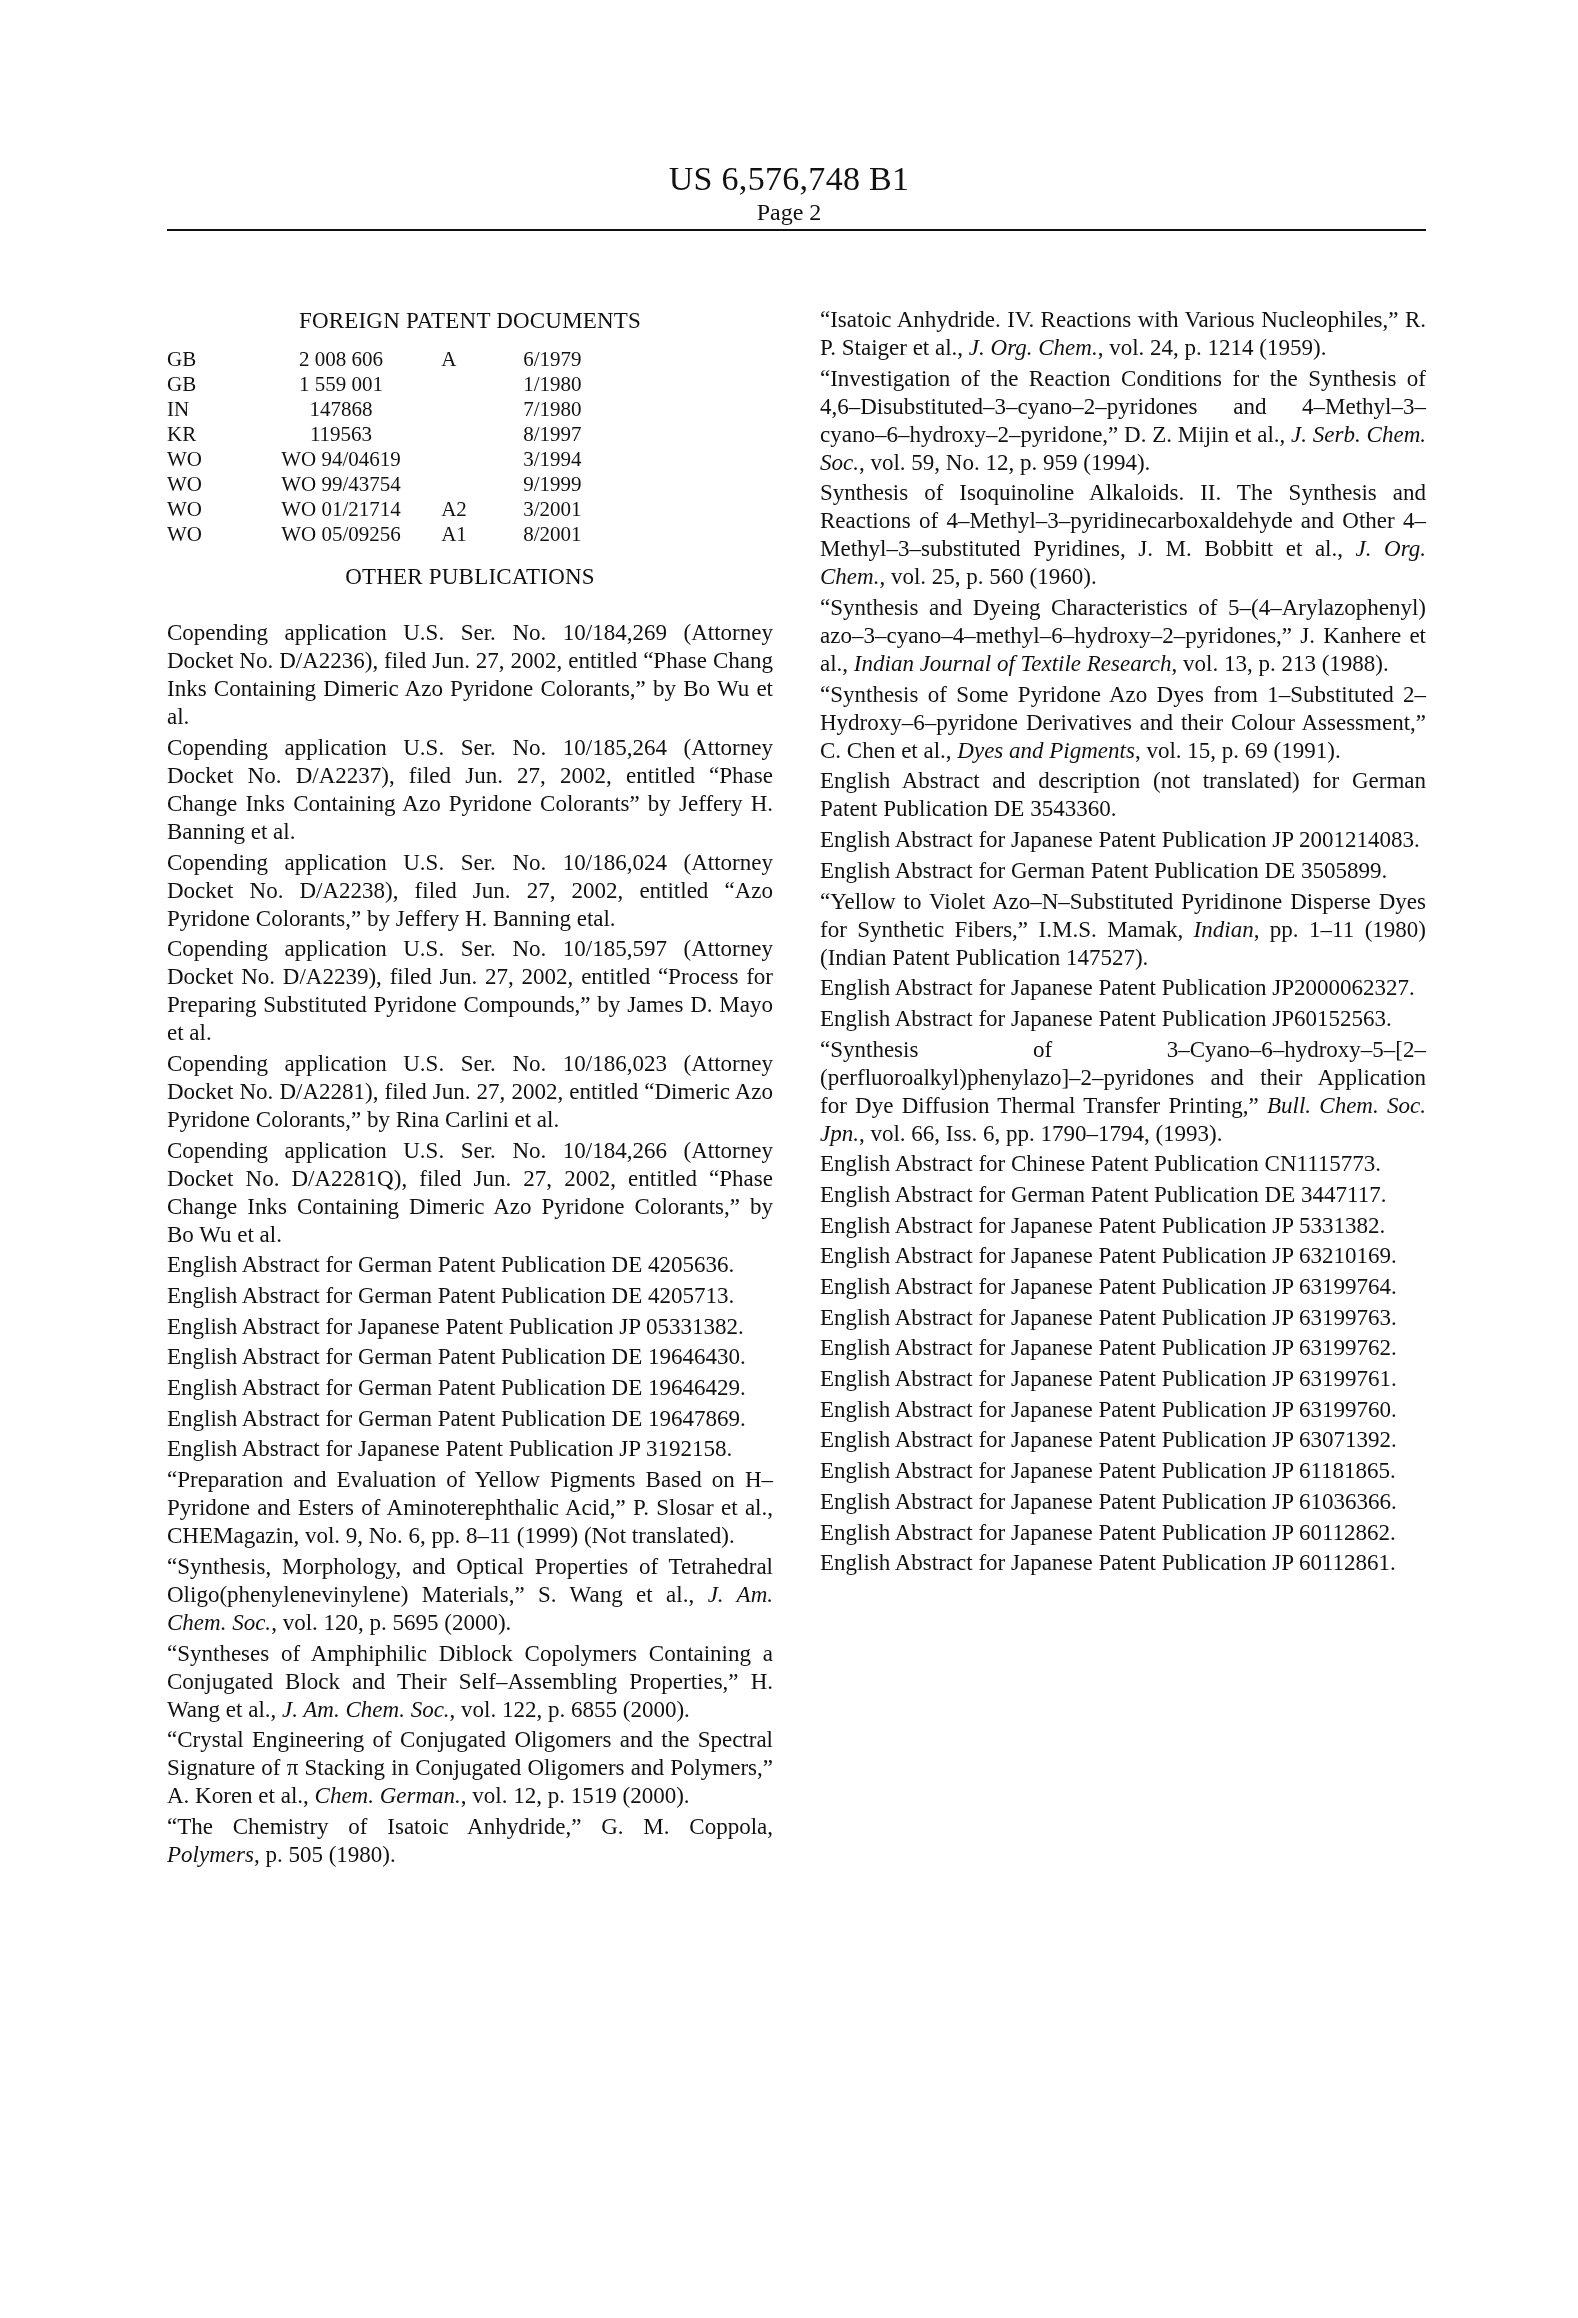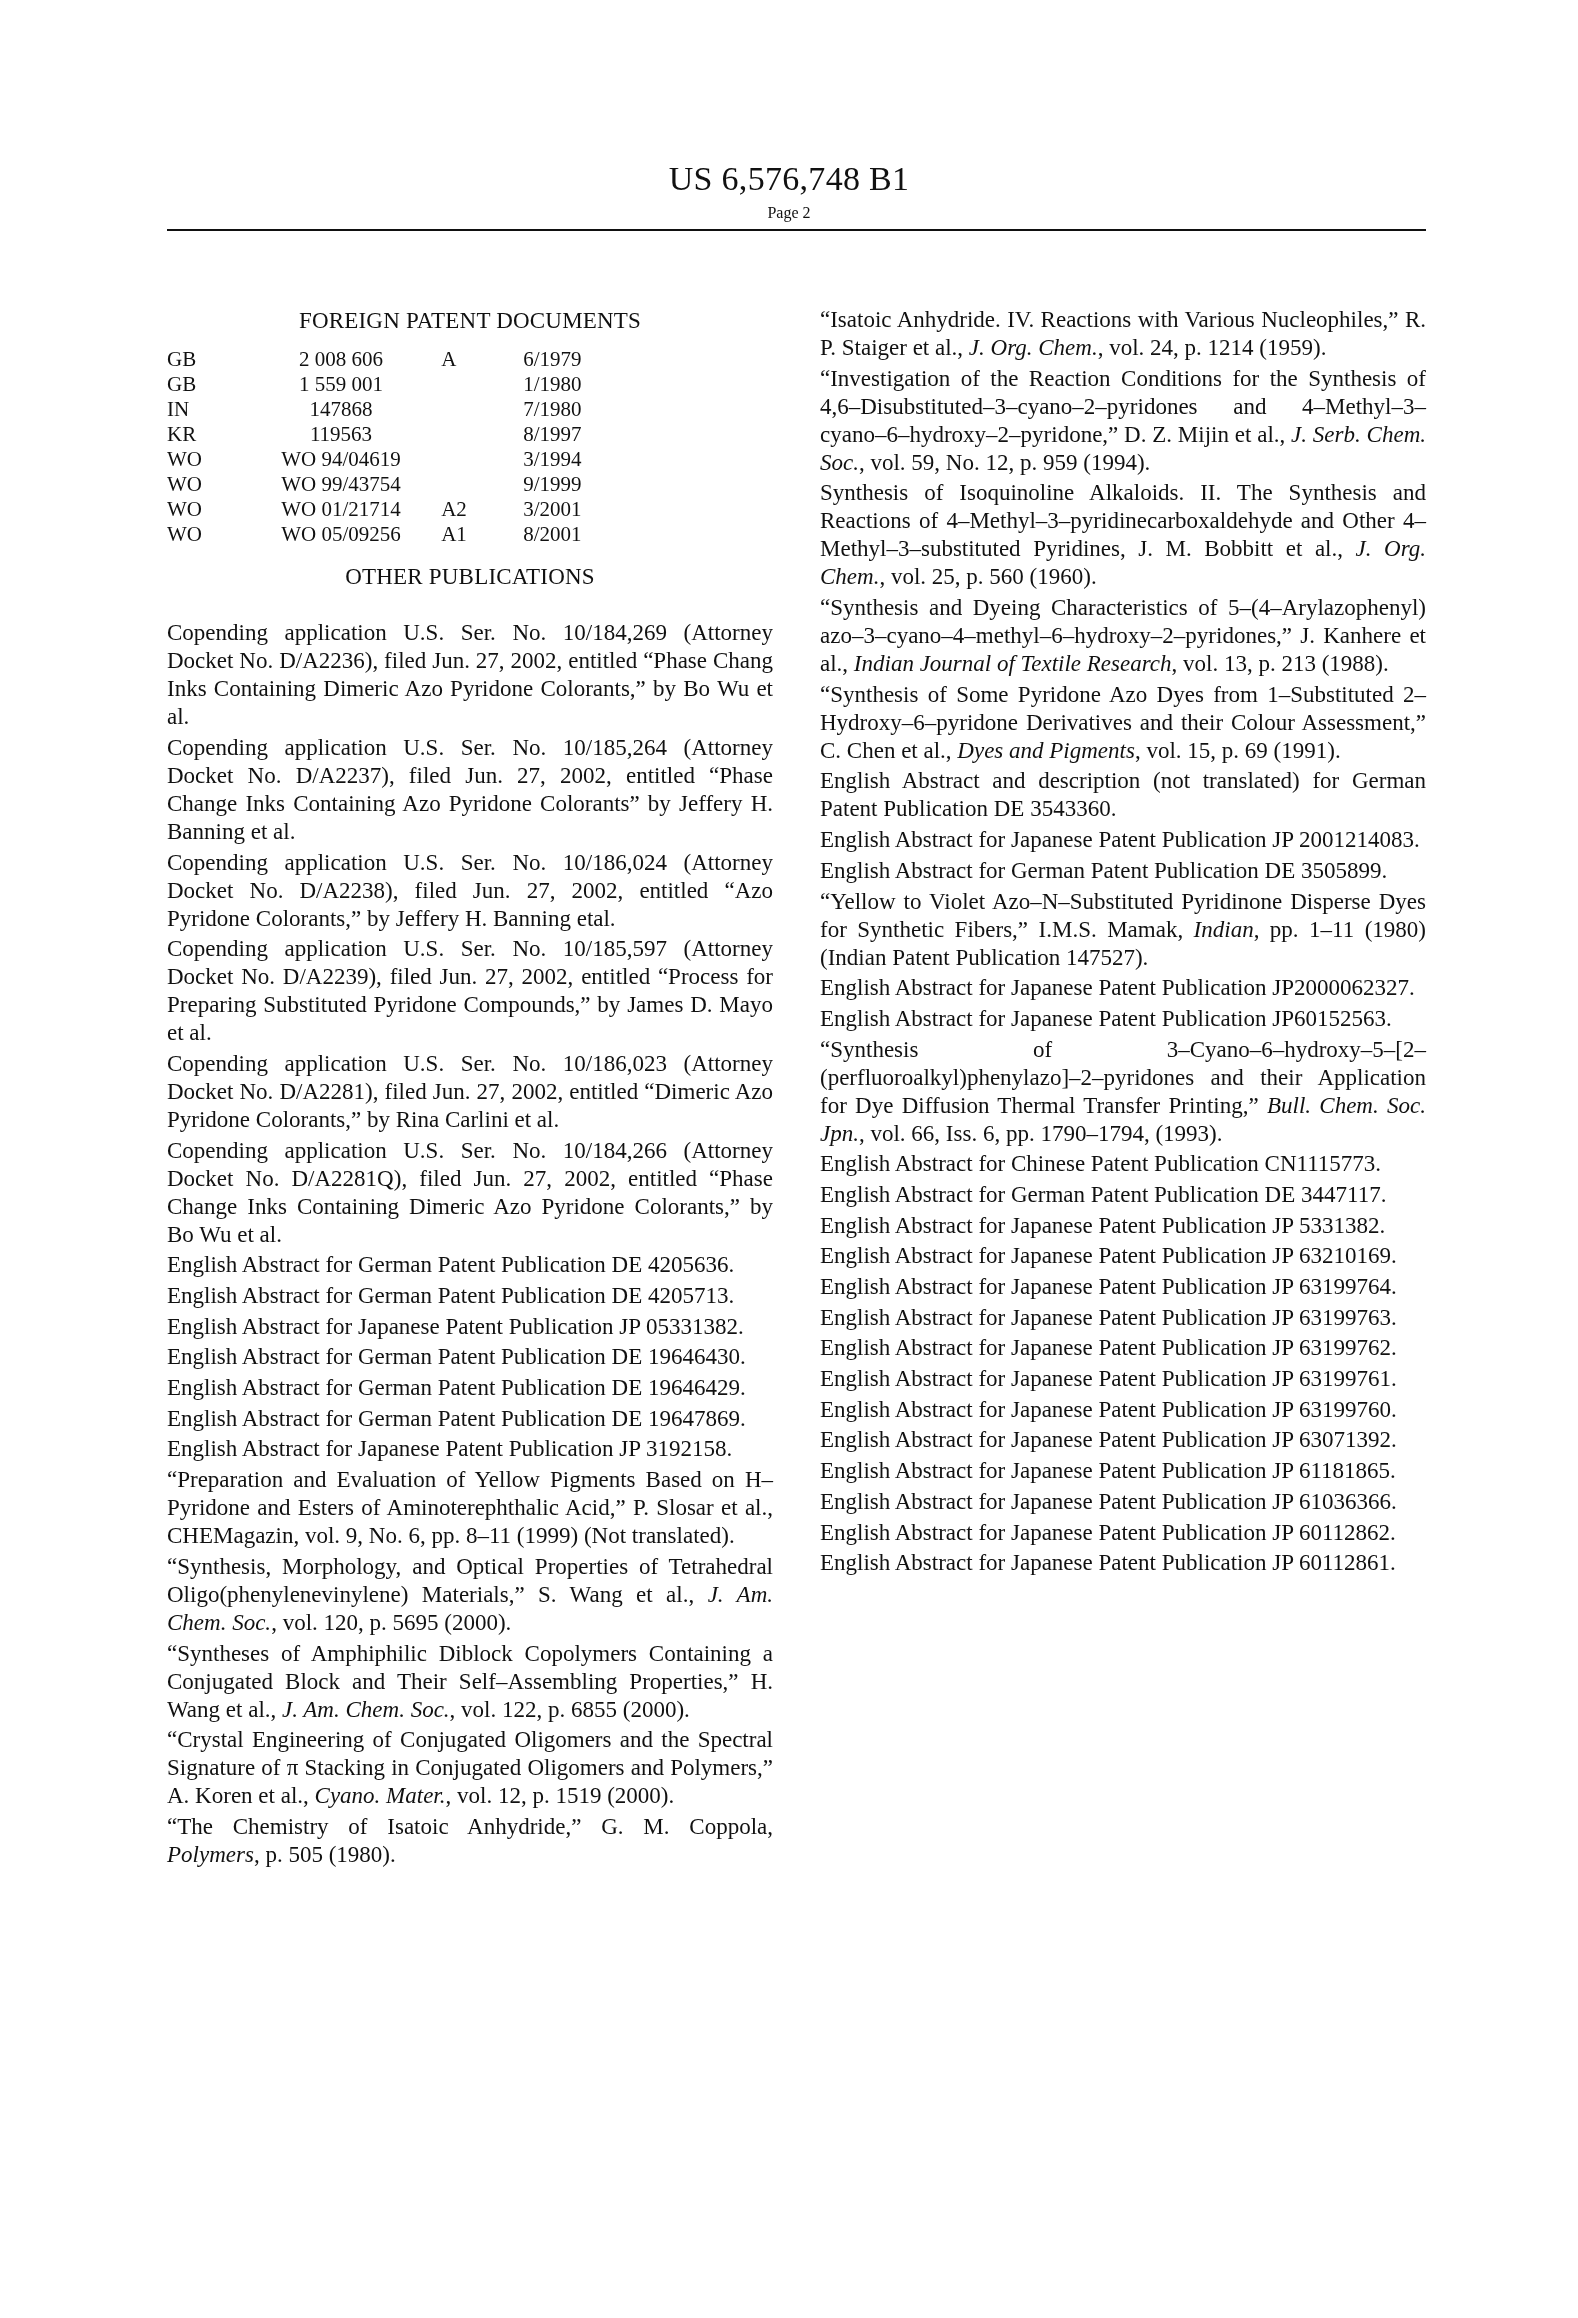--- a/index.html
+++ b/index.html
@@ -7,21 +7,21 @@
     width: 1578px; height: 2319px; position: relative; overflow: hidden;
     font-family: "Liberation Serif", "DejaVu Serif", serif; color: #111111;
   }
   .header { position: absolute; left: 0; top: 0; width: 1578px; }
   .patent-number {
     position: absolute; top: 158px; left: 0; width: 1578px; text-align: center;
     font-weight: normal; font-size: 34px; line-height: 41px; letter-spacing: 0.3px;
   }
   .page-label {
     position: absolute; top: 199px; left: 0; width: 1578px; text-align: center;
-    font-size: 16px; line-height: 27px;
+    font-size: 24px; line-height: 27px;
   }
   .rule {
     position: absolute; top: 229px; left: 167px; width: 1259px; height: 2px; background: #111111;
   }
   .col {
     position: absolute; top: 306px; width: 606px;
     font-size: 23px; line-height: 28px;
   }
   .col-left { left: 167px; }
   .col-right { left: 820px; }
@@ -113,21 +113,21 @@
       <div class="ref"><span>English Abstract for German Patent Publication DE 4205636.</span></div>
       <div class="ref"><span>English Abstract for German Patent Publication DE 4205713.</span></div>
       <div class="ref"><span>English Abstract for Japanese Patent Publication JP 05331382.</span></div>
       <div class="ref"><span>English Abstract for German Patent Publication DE 19646430.</span></div>
       <div class="ref"><span>English Abstract for German Patent Publication DE 19646429.</span></div>
       <div class="ref"><span>English Abstract for German Patent Publication DE 19647869.</span></div>
       <div class="ref"><span>English Abstract for Japanese Patent Publication JP 3192158.</span></div>
       <div class="ref"><span>“Preparation and Evaluation of Yellow Pigments Based on H–Pyridone and Esters of Aminoterephthalic Acid,” P. Slosar et al., CHEMagazin, vol. 9, No. 6, pp. 8–11 (1999) (Not translated).</span></div>
       <div class="ref"><span>“Synthesis, Morphology, and Optical Properties of Tetrahedral Oligo(phenylenevinylene) Materials,” S. Wang et al., </span><i>J. Am. Chem. Soc.</i><span>, vol. 120, p. 5695 (2000).</span></div>
       <div class="ref"><span>“Syntheses of Amphiphilic Diblock Copolymers Containing a Conjugated Block and Their Self–Assembling Properties,” H. Wang et al., </span><i>J. Am. Chem. Soc.</i><span>, vol. 122, p. 6855 (2000).</span></div>
-      <div class="ref"><span>“Crystal Engineering of Conjugated Oligomers and the Spectral Signature of π Stacking in Conjugated Oligomers and Polymers,” A. Koren et al., </span><i>Cyano. Mater.</i><span>, vol. 12, p. 1519 (2000).</span></div>
+      <div class="ref"><span>“Crystal Engineering of Conjugated Oligomers and the Spectral Signature of π Stacking in Conjugated Oligomers and Polymers,” A. Koren et al., </span><i>Chem. German.</i><span>, vol. 12, p. 1519 (2000).</span></div>
       <div class="ref"><span>“The Chemistry of Isatoic Anhydride,” G. M. Coppola, </span><i>Polymers</i><span>, p. 505 (1980).</span></div>
     </div>
 </div>
 
 <div class="col col-right">
   <div id="right-refs">
       <div class="ref"><span>“Isatoic Anhydride. IV. Reactions with Various Nucleophiles,” R. P. Staiger et al., </span><i>J. Org. Chem.</i><span>, vol. 24, p. 1214 (1959).</span></div>
       <div class="ref"><span>“Investigation of the Reaction Conditions for the Synthesis of 4,6–Disubstituted–3–cyano–2–pyridones and 4–Methyl–3–cyano–6–hydroxy–2–pyridone,” D. Z. Mijin et al., </span><i>J. Serb. Chem. Soc.</i><span>, vol. 59, No. 12, p. 959 (1994).</span></div>
       <div class="ref"><span>Synthesis of Isoquinoline Alkaloids. II. The Synthesis and Reactions of 4–Methyl–3–pyridinecarboxaldehyde and Other 4–Methyl–3–substituted Pyridines, J. M. Bobbitt et al., </span><i>J. Org. Chem.</i><span>, vol. 25, p. 560 (1960).</span></div>
       <div class="ref"><span>“Synthesis and Dyeing Characteristics of 5–(4–Arylazophenyl) azo–3–cyano–4–methyl–6–hydroxy–2–pyridones,” J. Kanhere et al., </span><i>Indian Journal of Textile Research</i><span>, vol. 13, p. 213 (1988).</span></div>

